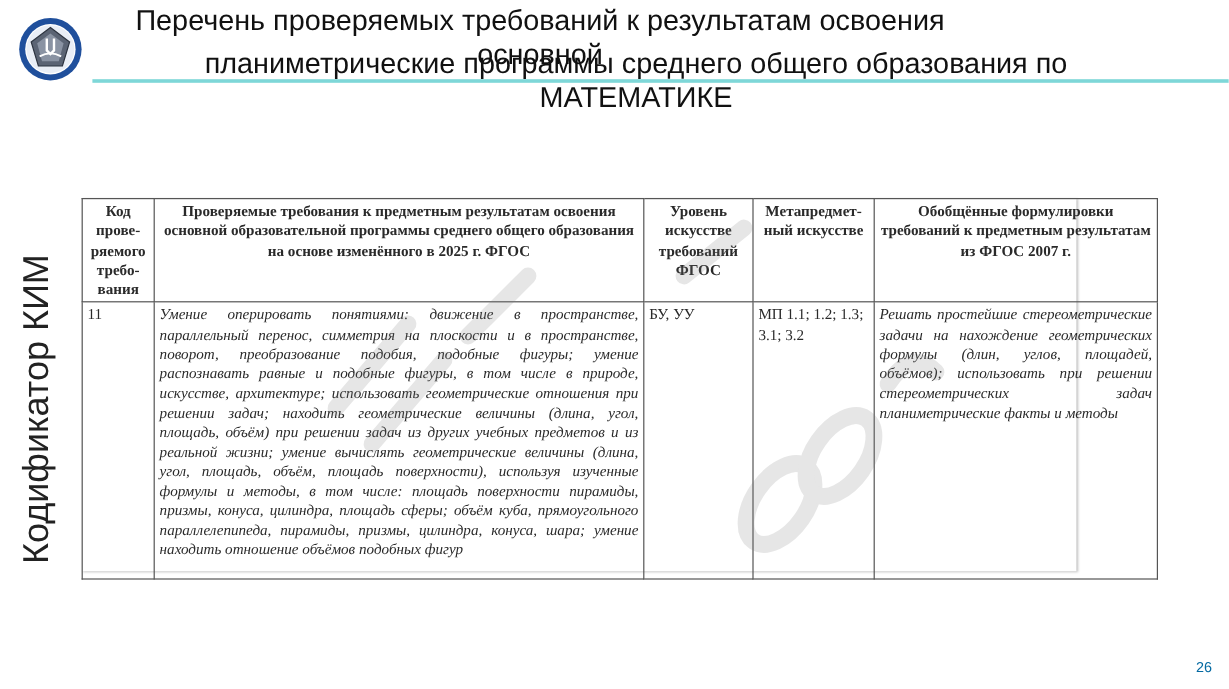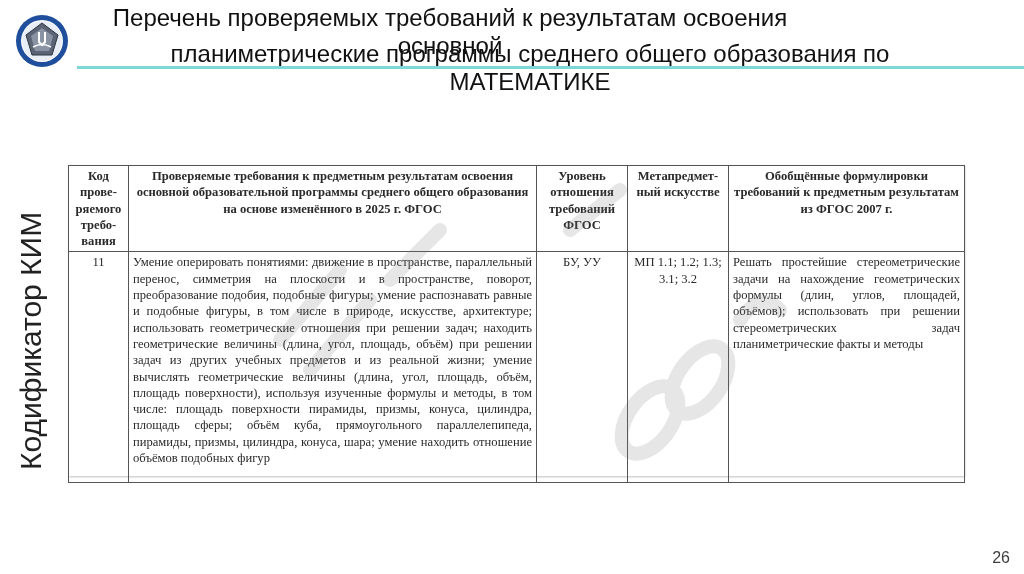--- a/index.html
+++ b/index.html
@@ -18,38 +18,38 @@
     .title.l2 { top:40px; left:100px; width:860px; }
     .rule {
       position:absolute; left:77px; right:0; top:66px; height:3px; background:#7ed7d8;
     }
     .side {
       position:absolute; left:11px; top:470px; width:300px; height:40px;
       transform-origin:0 0; transform:rotate(-90deg);
       font-size:30px; color:#222; white-space:nowrap; line-height:40px;
     }
     .doc {
-      position:absolute; left:68px; top:165px; width:896px; height:311px;
+      position:absolute; left:68px; top:165px; width:829px; height:311px;
       background:#fff; box-shadow:1px 1px 2px rgba(0,0,0,0.25);
     }
     table {
       border-collapse:collapse; width:896px; table-layout:fixed;
       font-family:"Liberation Serif", serif; font-size:12.6px; color:#2a2a2a;
     }
     th, td { border:1px solid #555; vertical-align:top; padding:2px 4px; line-height:16.3px; }
     th { font-weight:bold; text-align:center; height:74px; padding-top:2px; }
-    td.c { text-align:center; }
-    td.j { text-align:justify; }
+    td.c { }
+    td.j { text-align:justify;font-style:italic; }
     tr.body td { height:226px; }
     .watermark {
       position:absolute; left:240px; top:170px; width:560px; height:300px; pointer-events:none;
       opacity:0.18;
     }
     .pagenum {
-      position:absolute; right:14px; top:549px; font-size:16px; color:#404040;
+      position:absolute; right:14px; top:549px; font-size:12px; color:#0369a1;
     }
   </style>
 </head>
 <body>
 
 <svg class="logo" viewBox="0 0 54 54">
   <circle cx="27" cy="27" r="26" fill="#1f4f9c"></circle>
   <circle cx="27" cy="27" r="21" fill="#ffffff"></circle>
   <circle cx="27" cy="27" r="20" fill="#e9eef6"></circle>
   <polygon points="27,9 43,21 37,41 17,41 11,21" fill="#5b6474" stroke="#2d3440" stroke-width="1"></polygon>
@@ -70,21 +70,21 @@
       <col style="width:60px">
       <col style="width:408px">
       <col style="width:91px">
       <col style="width:101px">
       <col style="width:236px">
     </colgroup>
     <thead>
       <tr>
         <th>Код прове-ряемого требо-вания</th>
         <th>Проверяемые требования к предметным результатам освоения основной образовательной программы среднего общего образования на основе изменённого в 2025 г. ФГОС</th>
-        <th>Уровень отношения требований ФГОС</th>
+        <th>Уровень искусстве требований ФГОС</th>
         <th>Метапредмет-ный искусстве</th>
         <th>Обобщённые формулировки требований к предметным результатам из ФГОС 2007 г.</th>
       </tr>
     </thead>
     <tbody>
       <tr class="body">
         <td class="c">11</td>
         <td class="j">Умение оперировать понятиями: движение в пространстве, параллельный перенос, симметрия на плоскости и в пространстве, поворот, преобразование подобия, подобные фигуры; умение распознавать равные и подобные фигуры, в том числе в природе, искусстве, архитектуре; использовать геометрические отношения при решении задач; находить геометрические величины (длина, угол, площадь, объём) при решении задач из других учебных предметов и из реальной жизни; умение вычислять геометрические величины (длина, угол, площадь, объём, площадь поверхности), используя изученные формулы и методы, в том числе: площадь поверхности пирамиды, призмы, конуса, цилиндра, площадь сферы; объём куба, прямоугольного параллелепипеда, пирамиды, призмы, цилиндра, конуса, шара; умение находить отношение объёмов подобных фигур</td>
         <td class="c">БУ, УУ</td>
         <td class="c">МП 1.1; 1.2; 1.3; 3.1; 3.2</td>

